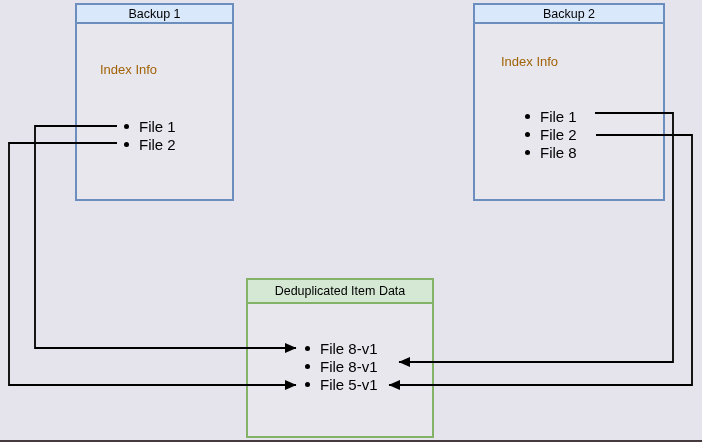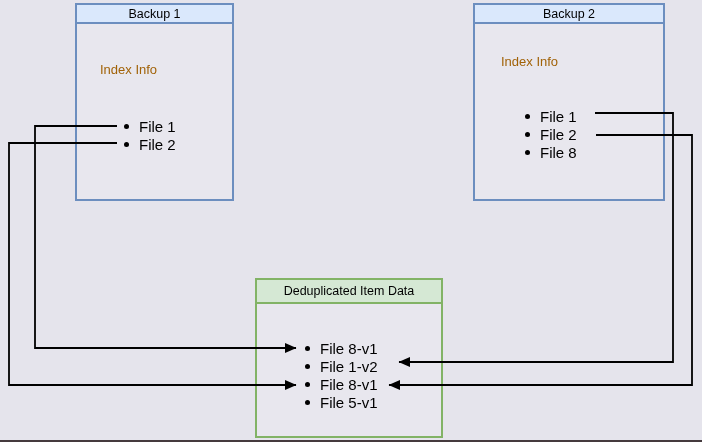--- a/index.html
+++ b/index.html
@@ -117,33 +117,29 @@
     <li>
       <span class="dot"></span>
       <span>File 2</span>
     </li>
     <li>
       <span class="dot"></span>
       <span>File 8</span>
     </li>
   </ul>
 
-  <div class="node green-node" style="left:255px; top:278px; width:188px; height:160px;">
+  <div class="node green-node" style="left:246px; top:278px; width:188px; height:160px;">
     <div class="node-header">
       <span>Deduplicated Item Data</span>
     </div>
   </div>
   <ul class="file-list" style="left:305px; top:339px;">
     <li>
       <span class="dot"></span>
       <span>File 8-v1</span>
-    </li>
-    <li>
-      <span class="dot"></span>
-      <span>File 1-v2</span>
     </li>
     <li>
       <span class="dot"></span>
       <span>File 8-v1</span>
     </li>
     <li>
       <span class="dot"></span>
       <span>File 5-v1</span>
     </li>
   </ul>

